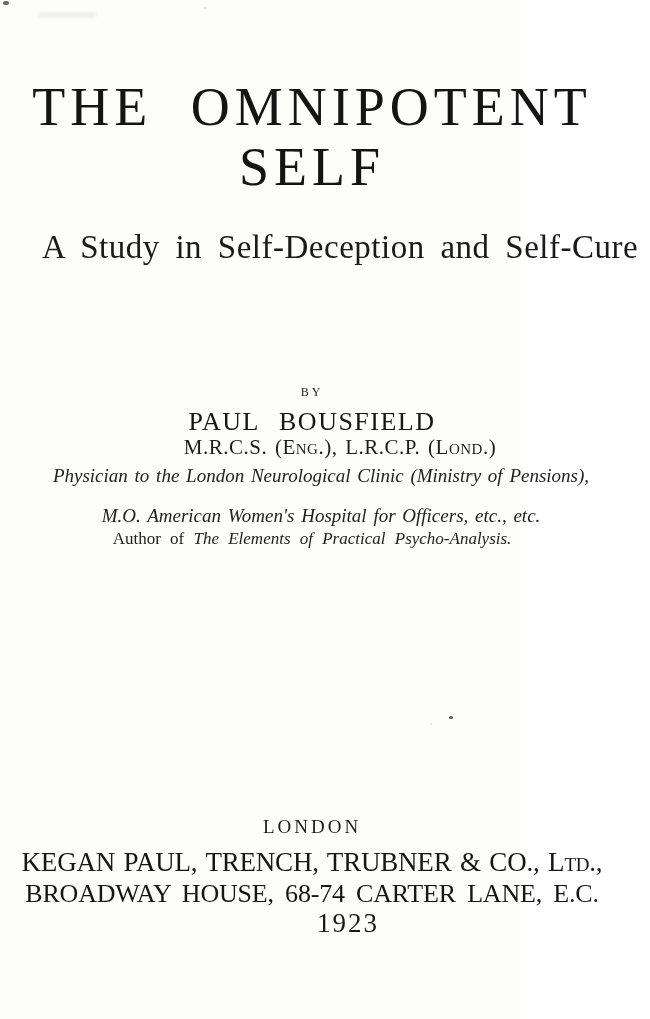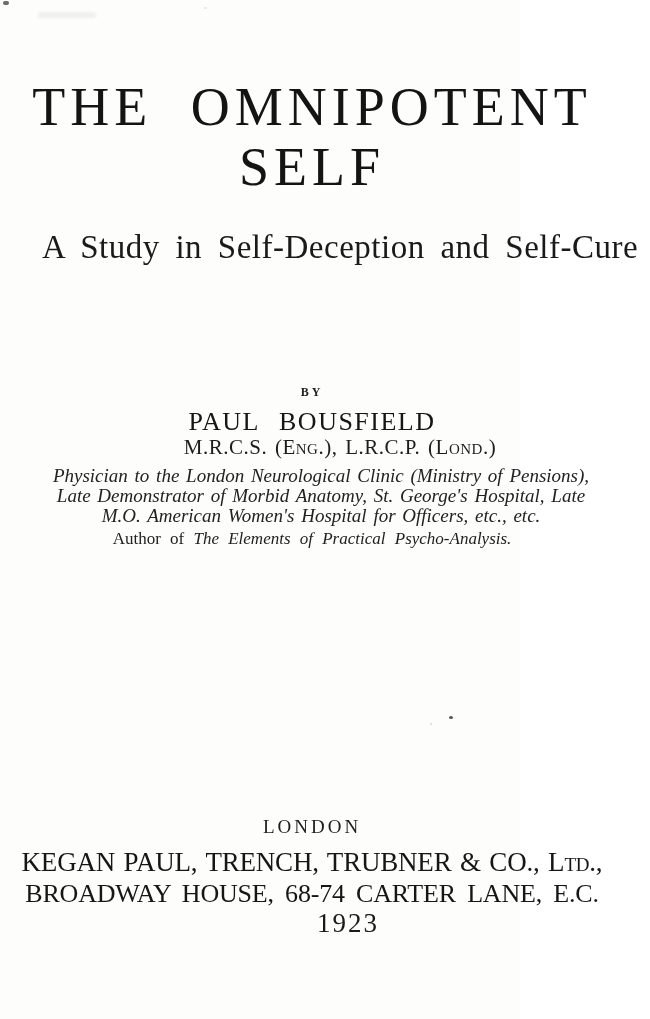--- a/index.html
+++ b/index.html
@@ -33,21 +33,21 @@
   .subtitle-line{
     font-size:33px;
     word-spacing:7px;
     letter-spacing:0.5px;
     color:#1a1a1a;
     padding-left:28px;
   }
   .by-label{
     font-size:12px;
     letter-spacing:3px;
-    font-weight:bold;
+    font-weight:normal;
     color:#222;
   }
   .author-name{
     font-size:26px;
     letter-spacing:1.5px;
     word-spacing:12px;
     color:#161616;
   }
   .credentials-line{
     font-size:21px;
@@ -116,21 +116,20 @@
   <div class="line title-line" style="top:80px">THE OMNIPOTENT</div>
   <div class="line title-line" style="top:140px">SELF</div>
 
   <div class="line subtitle-line" style="top:231px">A Study in Self-Deception and Self-Cure</div>
 
   <div class="line by-label" style="top:386px">BY</div>
   <div class="line author-name" style="top:409px">PAUL BOUSFIELD</div>
   <div class="line credentials-line" style="top:437px">M.R.C.S. (Eng.), L.R.C.P. (Lond.)</div>
 
   <div class="line affiliation-line" style="top:466px">Physician to the London Neurological Clinic (Ministry of Pensions),</div>
-  <div class="line affiliation-line" style="top:486px">Late Demonstrator of Morbid Anatomy, St. George's Hospital, Late</div>
   <div class="line affiliation-line" style="top:506px">M.O. American Women's Hospital for Officers, etc., etc.</div>
 
   <div class="line author-of-line" style="top:530px">
     <span>Author of</span>
     <span class="author-of-work">The Elements of Practical Psycho-Analysis.</span>
   </div>
 
   <div class="line imprint-city" style="top:817px">LONDON</div>
   <div class="line imprint-publisher" style="top:849px">KEGAN PAUL, TRENCH, TRUBNER &amp; CO., Ltd.,</div>
   <div class="line imprint-address" style="top:881px">BROADWAY HOUSE, 68-74 CARTER LANE, E.C.</div>

